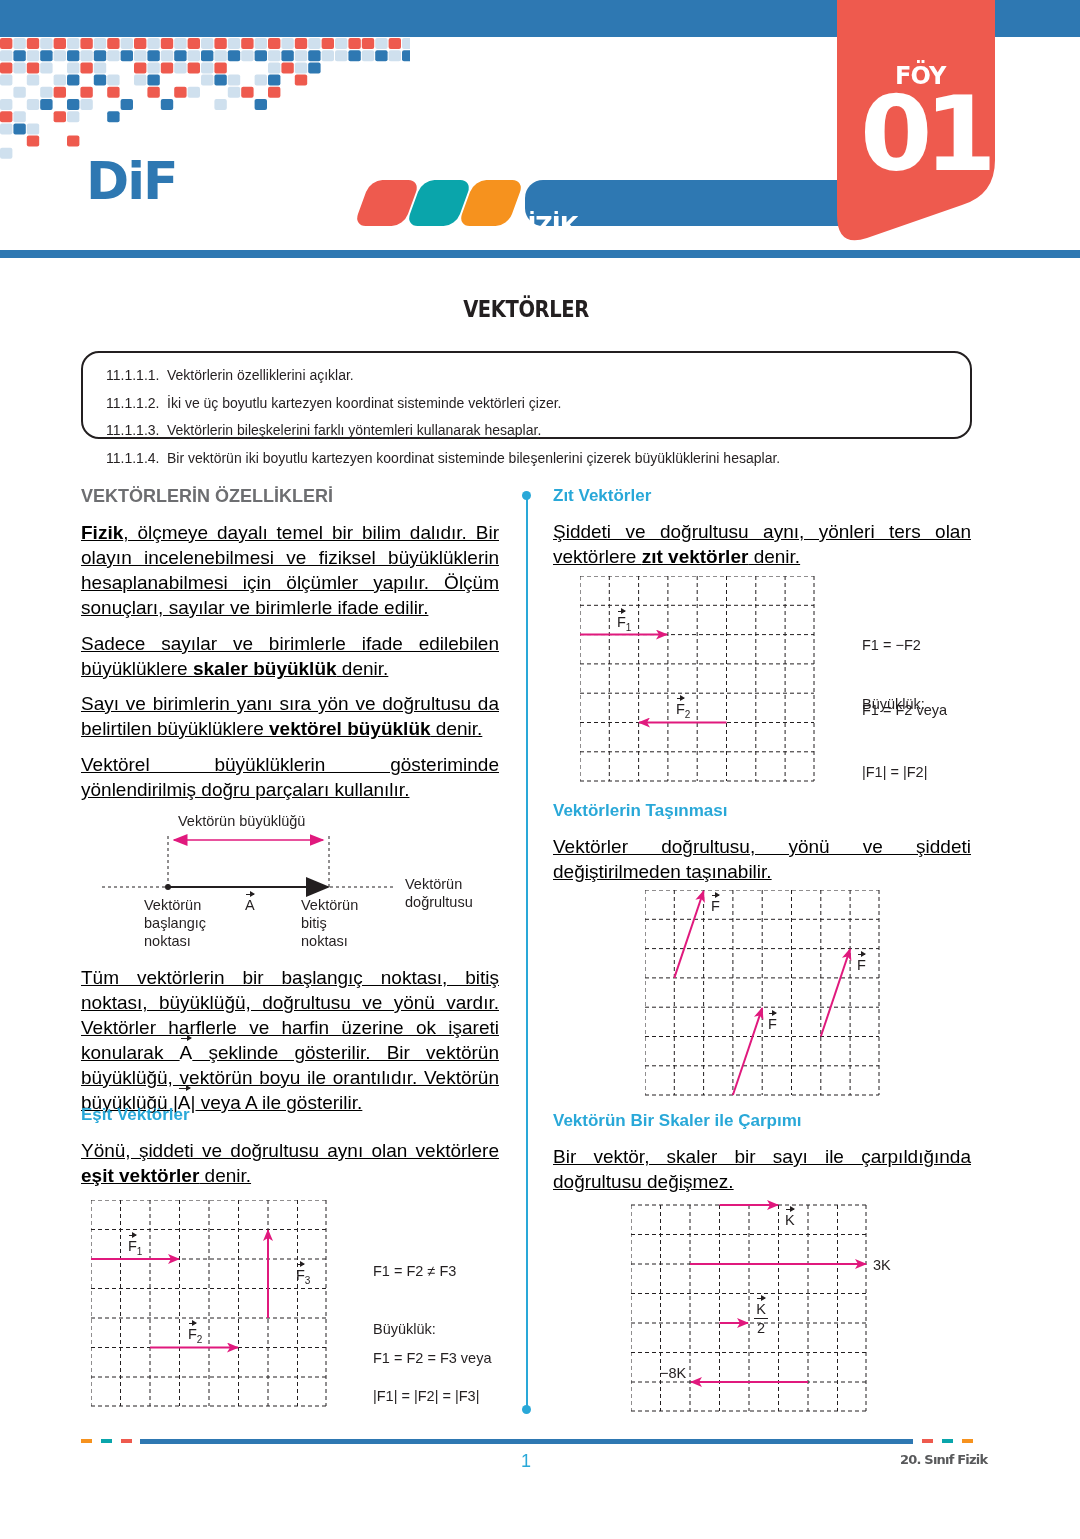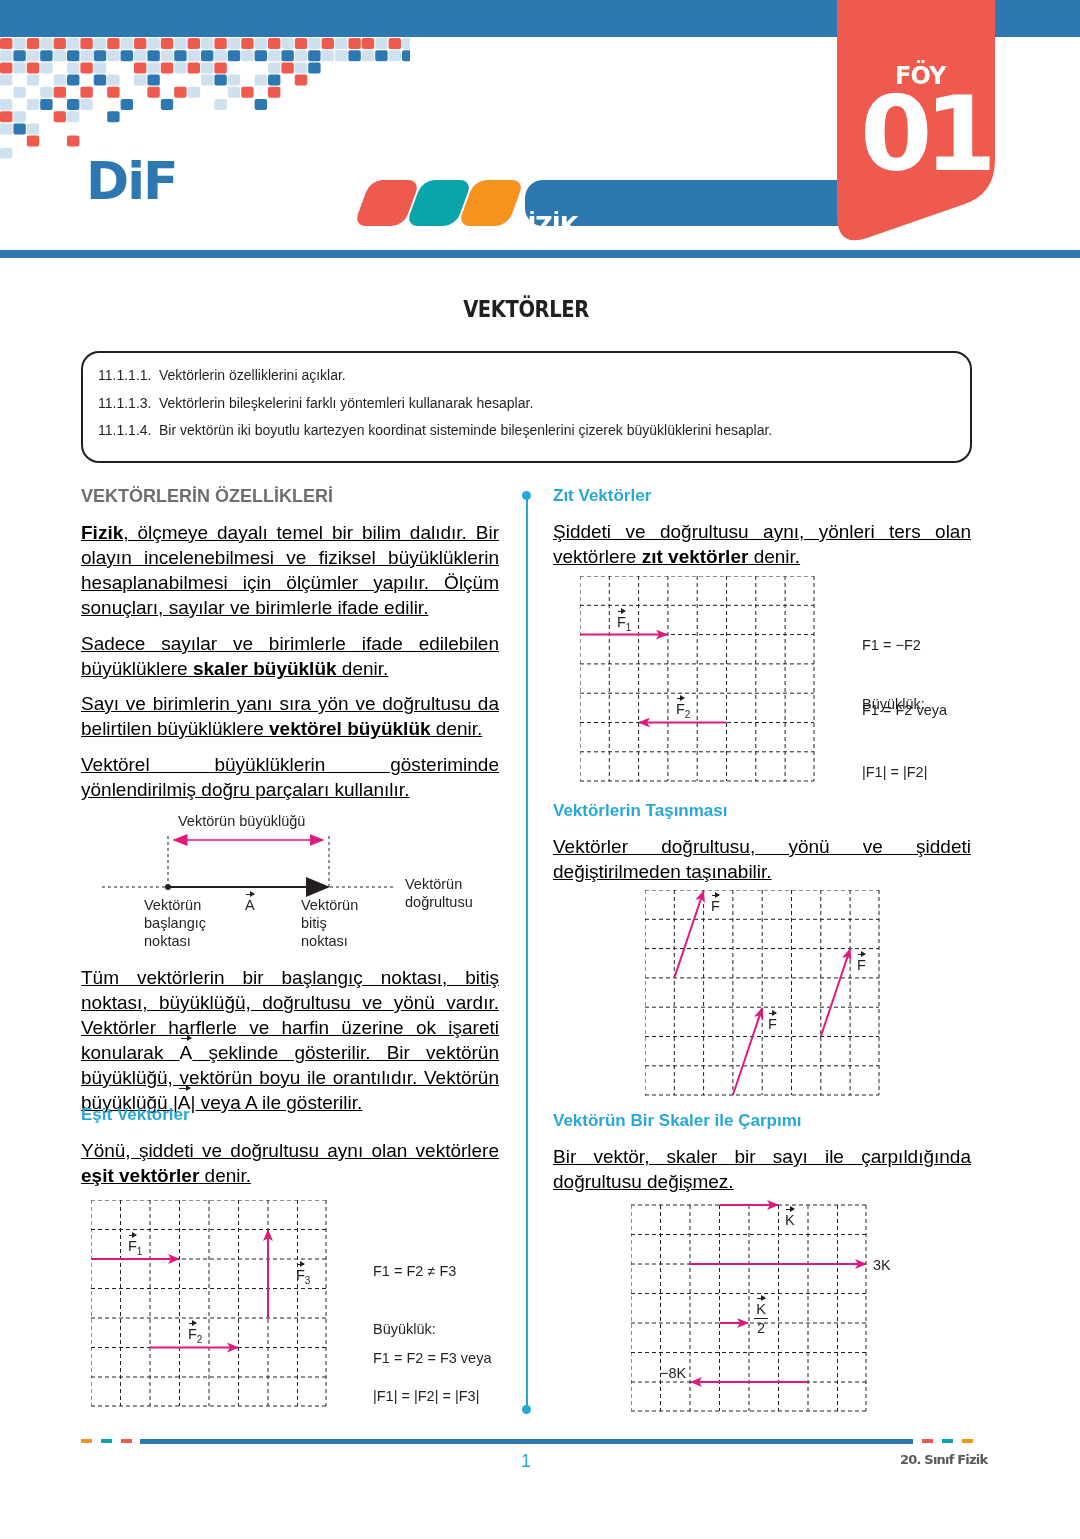--- a/index.html
+++ b/index.html
@@ -15,21 +15,21 @@
   .subject-bar { left: 525px; top: 180px; width: 320px; height: 46px; background: #2e78b2; border-radius: 18px 0 0 18px; }
   .subject-label { left: 512px; top: 188px; font-family: "DejaVu Sans", sans-serif; font-weight: bold; font-size: 24px; color: #fff; letter-spacing: -1px; margin-top: 24px; }
   .pill { top: 180px; width: 50px; height: 46px; border-radius: 12px; transform: skewX(-20deg); }
   .foy-tab { left: 837px; top: 0; width: 158px; height: 242px; }
   .foy-label { left: 895px; top: 62px; font-family: "DejaVu Sans", sans-serif; font-weight: bold; font-size: 24px; color: #fff; letter-spacing: -1px; }
   .foy-num { left: 860px; top: 82px; font-family: "DejaVu Sans", sans-serif; font-weight: bold; font-size: 104px; color: #fff; letter-spacing: -8px; line-height: 1; }
   .header-rule { left: 0; top: 250px; width: 1080px; height: 8px; background: #2e78b2; }
 
   .page-title { left: 0; top: 296px; width: 1052px; text-align: center; font-family: "DejaVu Sans", sans-serif; font-weight: bold; font-size: 23px; color: #231f20; letter-spacing: -0.5px; transform: scaleX(0.85); }
 
-  .objectives { left: 81px; top: 351px; width: 891px; height: 112px; border: 2px solid #231f20; border-radius: 18px; padding: 9px 0 0 15px; }
+  .objectives { left: 81px; top: 351px; width: 891px; height: 88px; border: 2px solid #231f20; border-radius: 18px; padding: 9px 0 0 23px; }
   .objective { font-size: 14px; line-height: 27.5px; color: #231f20; white-space: nowrap; }
   .objective .code { display: inline-block; width: 61px; }
 
   .col-divider { left: 526px; top: 494px; width: 2px; height: 915px; background: #29a8d8; }
   .col-dot { width: 9px; height: 9px; border-radius: 50%; background: #29a8d8; left: 522px; }
 
   .section-heading { font-weight: bold; font-size: 18px; color: #6d6e71; }
   .sub-heading { font-weight: bold; font-size: 17px; color: #29a8d8; }
   .para { font-size: 19px; line-height: 25px; color: #000000; text-align: justify; text-decoration: underline; }
   .para b { font-weight: bold; }
@@ -196,20 +196,21 @@
 </svg>
 <div class="abs foy-label">FÖY</div>
 <div class="abs foy-num">01</div>
 
 <div class="abs header-rule"></div>
 
 <div class="abs page-title">VEKTÖRLER</div>
 
 <div class="abs objectives">
   <div class="objective"><span class="code">11.1.1.1.</span><span>Vektörlerin özelliklerini açıklar.</span></div>
+  <div class="objective"><span class="code">11.1.1.2.</span><span>İki ve üç boyutlu kartezyen koordinat sisteminde vektörleri çizer.</span></div>
   <div class="objective"><span class="code">11.1.1.3.</span><span>Vektörlerin bileşkelerini farklı yöntemleri kullanarak hesaplar.</span></div>
   <div class="objective"><span class="code">11.1.1.4.</span><span>Bir vektörün iki boyutlu kartezyen koordinat sisteminde bileşenlerini çizerek büyüklüklerini hesaplar.</span></div>
 </div>
 
 <div class="abs col-divider"></div>
 <div class="abs col-dot" style="top:491px;"></div>
 <div class="abs col-dot" style="top:1405px;"></div>
 
 <div class="abs section-heading" style="left:81px;top:486px;">VEKTÖRLERİN ÖZELLİKLERİ</div>
 

